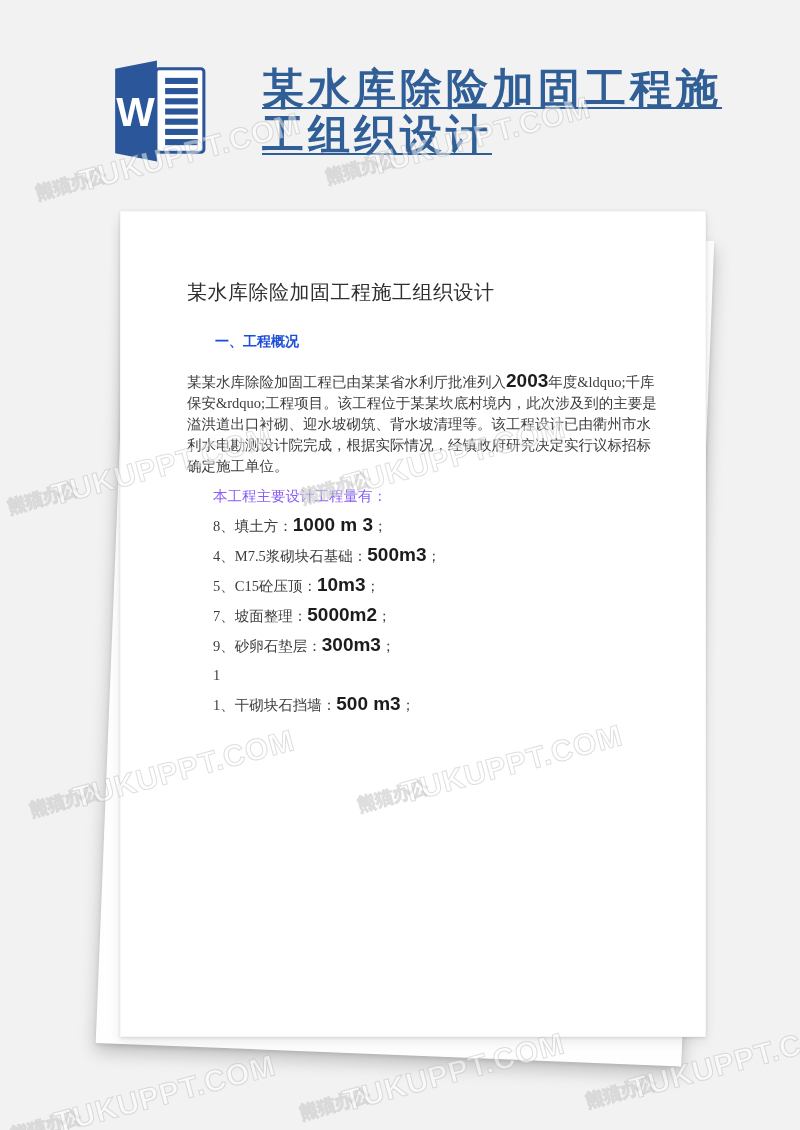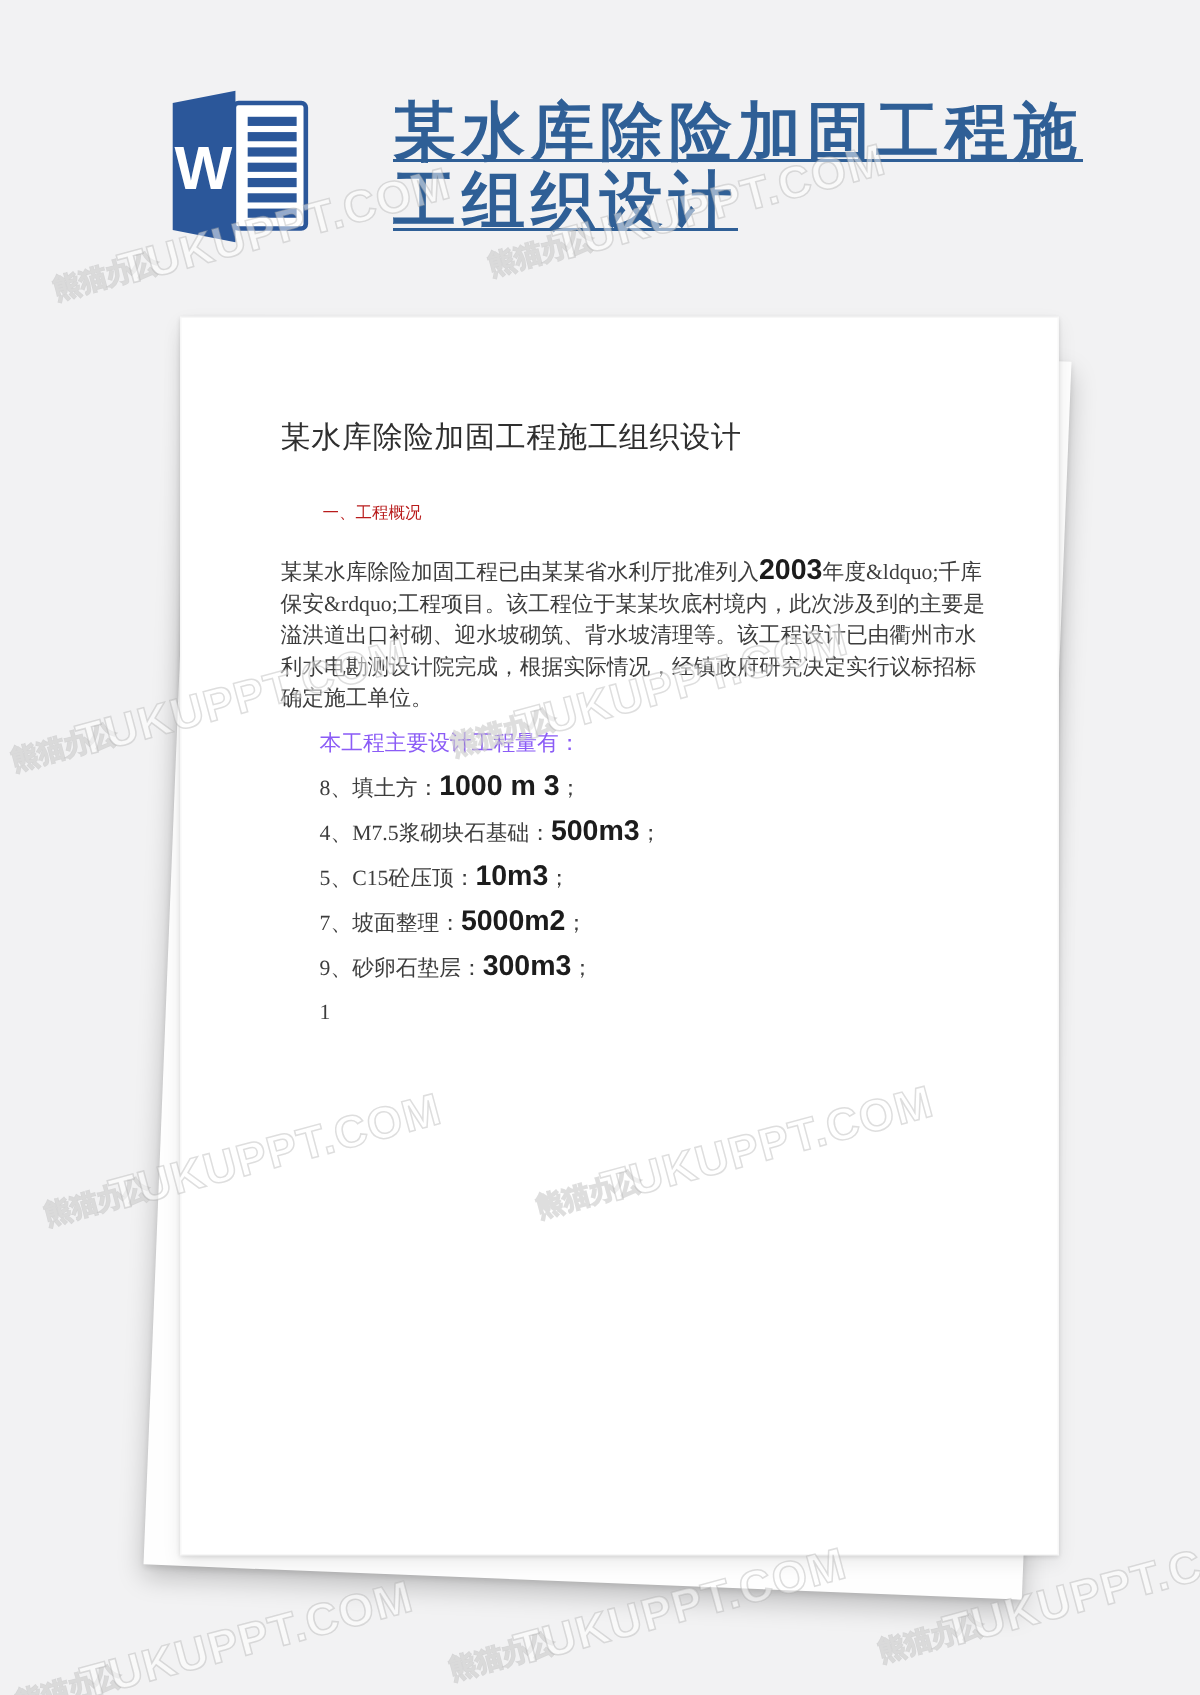--- a/index.html
+++ b/index.html
@@ -25,21 +25,21 @@
   .paper{
     position:absolute;left:120px;top:211px;width:586px;height:826px;background:#ffffff;
     box-shadow:0 1px 3px rgba(0,0,0,0.12),0 5px 12px rgba(0,0,0,0.08);
     border:1px solid rgba(0,0,0,0.03);box-sizing:border-box;
   }
   .paper h1{
     margin:66px 0 0 66px;font-size:20px;line-height:28px;font-weight:400;
     color:#2f2f2f;letter-spacing:0.5px;
   }
   .paper h2{
-    margin:26px 0 0 94px;font-size:11px;line-height:20px;font-weight:400;color:#b91c1c;
+    margin:26px 0 0 94px;font-size:14px;line-height:20px;font-weight:700;color:#1d4ed8;
   }
   .para{
     margin:18px 0 0 66px;width:478px;font-size:14.5px;line-height:21px;color:#3d3d3d;
   }
   .intro{
     margin:9px 0 0 92px;font-size:14.5px;line-height:20px;color:#8b5cf6;
   }
   .items{margin:9px 0 0 92px;}
   .row{font-size:14.5px;line-height:20px;margin-bottom:9px;color:#3d3d3d;}
   .b{
@@ -94,20 +94,21 @@
     <h2>一、工程概况</h2>
     <p class="para"><span>某某水库除险加固工程已由某某省水利厅批准列入</span><span class="b">2003</span><span>年度&amp;ldquo;千库保安&amp;rdquo;工程项目。该工程位于某某坎底村境内，此次涉及到的主要是溢洪道出口衬砌、迎水坡砌筑、背水坡清理等。该工程设计已由衢州市水利水电勘测设计院完成，根据实际情况，经镇政府研究决定实行议标招标确定施工单位。</span></p>
     <p class="intro">本工程主要设计工程量有：</p>
     <div class="items">
         <div class="row"><span>8、填土方：</span><span class="b">1000 m 3</span><span>；</span></div>
         <div class="row"><span>4、M7.5浆砌块石基础：</span><span class="b">500m3</span><span>；</span></div>
         <div class="row"><span>5、C15砼压顶：</span><span class="b">10m3</span><span>；</span></div>
         <div class="row"><span>7、坡面整理：</span><span class="b">5000m2</span><span>；</span></div>
         <div class="row"><span>9、砂卵石垫层：</span><span class="b">300m3</span><span>；</span></div>
         <div class="row"><span>1</span></div>
+        <div class="row"><span>1、干砌块石挡墙：</span><span class="b">500 m3</span><span>；</span></div>
       </div>
   </div>
 
   <div class="wm" style="left:168px;top:158px">
     <span class="wm-cn">熊猫办公</span>
     <span class="wm-en">TUKUPPT.COM</span>
   </div>
   <div class="wm" style="left:458px;top:142px">
     <span class="wm-cn">熊猫办公</span>
     <span class="wm-en">TUKUPPT.COM</span>

